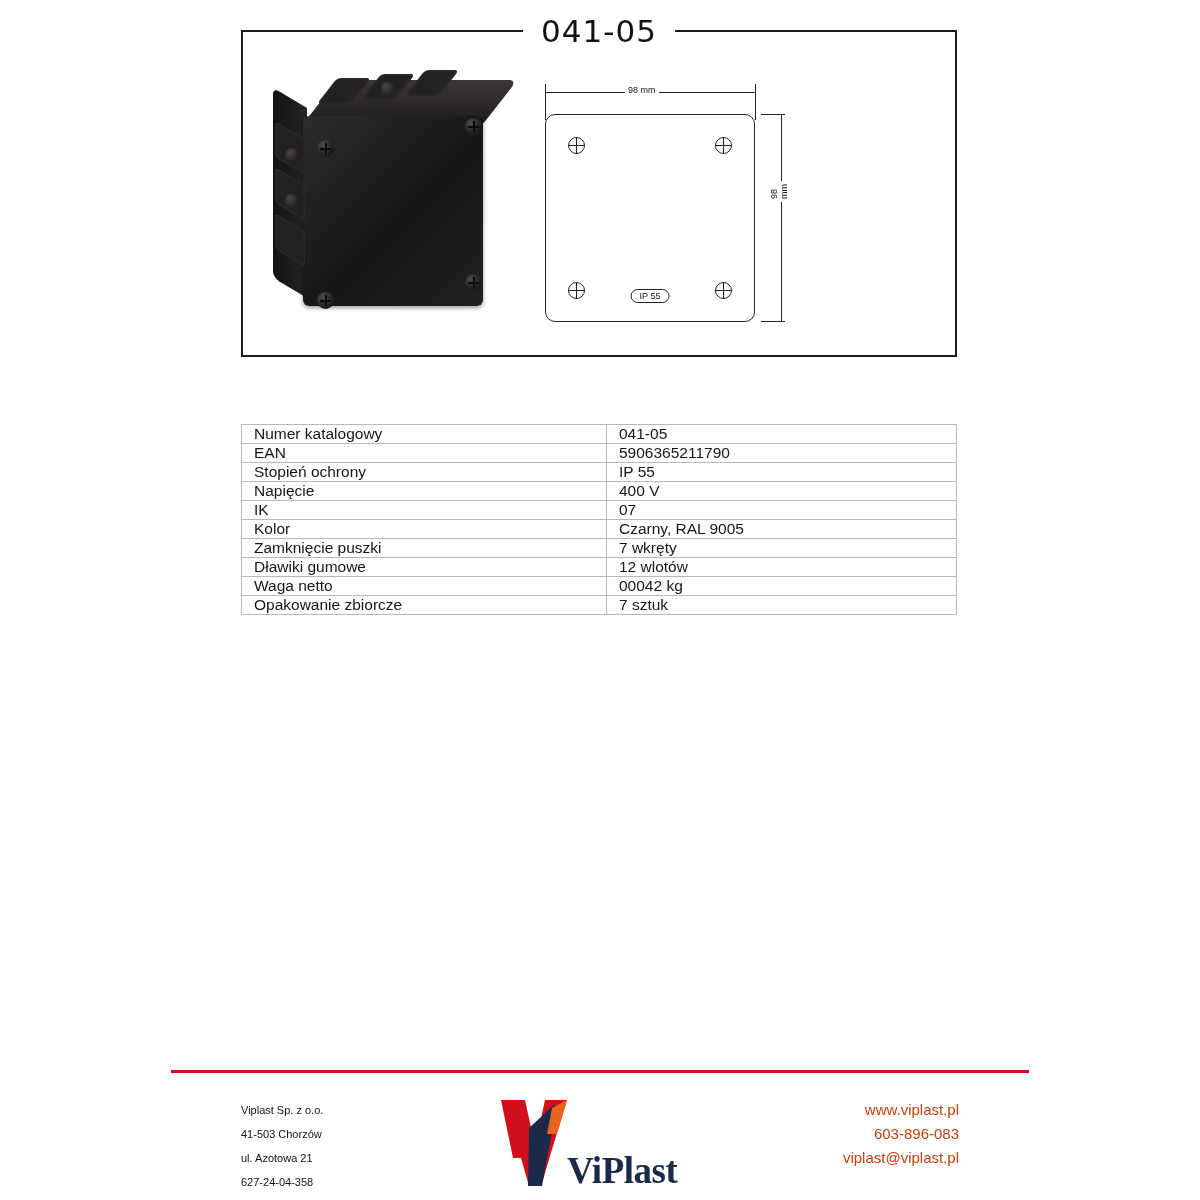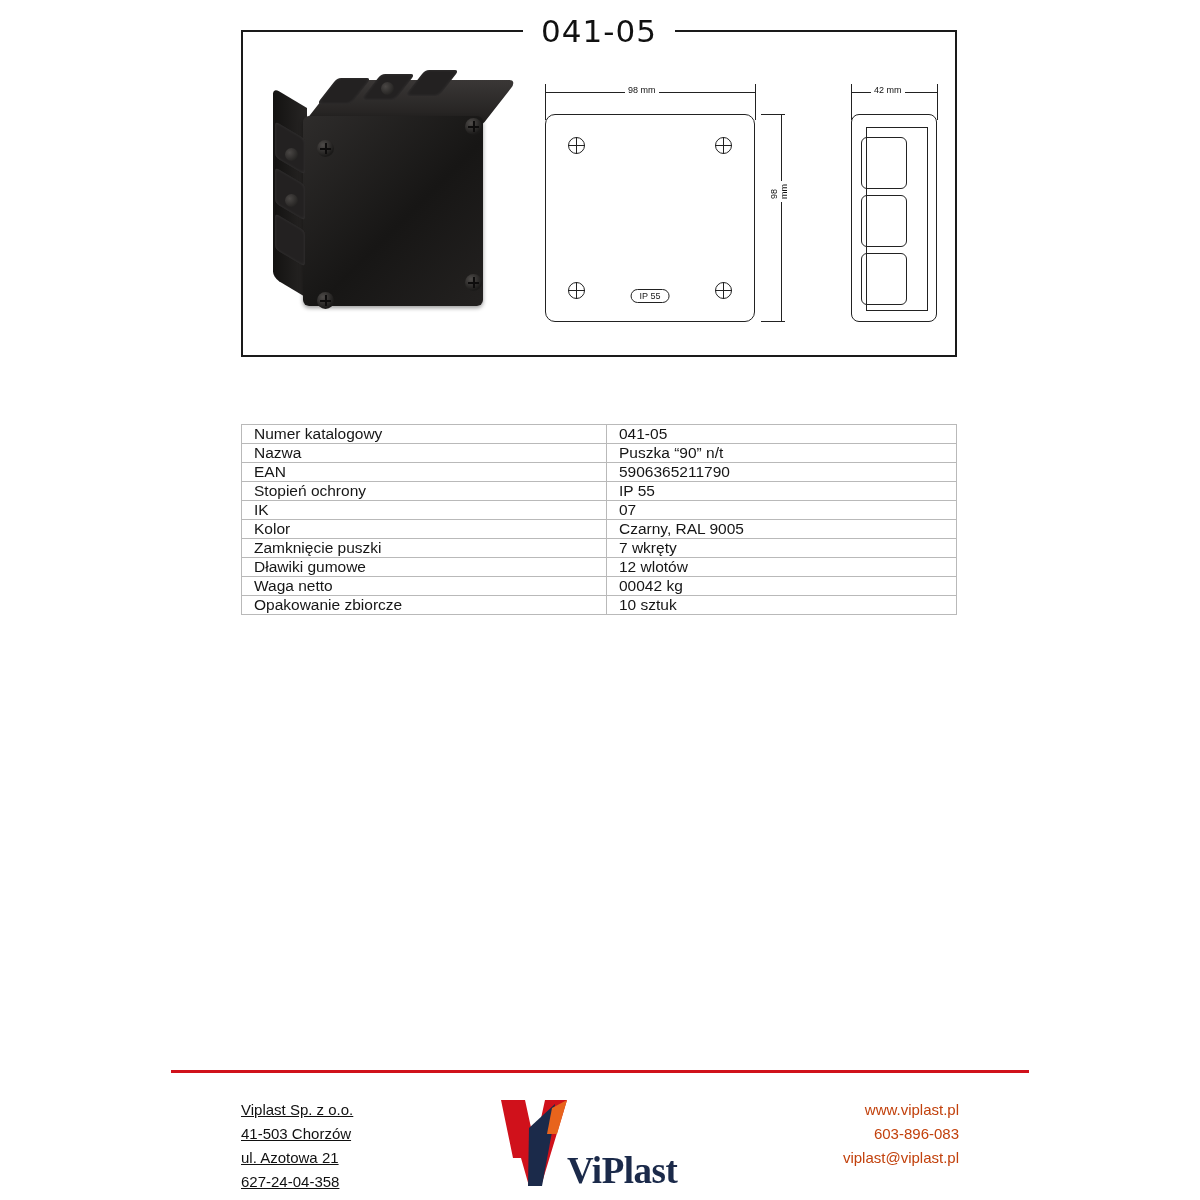--- a/index.html
+++ b/index.html
@@ -250,24 +250,23 @@
     position: absolute;
     left: 0;
     top: 1086px;
     width: 1200px;
     height: 114px;
   }
   .addr {
     position: absolute;
     left: 241px;
     top: 12px;
-    font-size: 15px;
+    font-size: 11px;
     line-height: 24px;
     color: #111;
-    text-decoration: underline;
   }
   .logo-wrap {
     position: absolute;
     left: 495px;
     top: 8px;
     width: 215px;
     height: 100px;
   }
   .logo-text {
     position: absolute;
@@ -335,58 +334,45 @@
       <div class="cross" style="right:22px;top:22px;"></div>
       <div class="cross-ring" style="right:22px;top:22px;"></div>
       <div class="cross" style="left:22px;bottom:22px;"></div>
       <div class="cross-ring" style="left:22px;bottom:22px;"></div>
       <div class="cross" style="right:22px;bottom:22px;"></div>
       <div class="cross-ring" style="right:22px;bottom:22px;"></div>
       <div class="ip-badge">IP 55</div>
     </div>
   </div>
 
-  <div class="side-drawing">
-    <div class="dim-line" style="left:18px;top:18px;width:86px;height:1px;"></div>
-    <div class="dim-line" style="left:18px;top:10px;width:1px;height:36px;"></div>
-    <div class="dim-line" style="left:104px;top:10px;width:1px;height:36px;"></div>
-    <div class="dim-text" style="left:38px;top:11px;">42 mm</div>
-
-    <div class="side-face">
-      <div class="side-inner"></div>
-      <div class="side-slot" style="top:22px;"></div>
-      <div class="side-slot" style="top:80px;"></div>
-      <div class="side-slot" style="top:138px;"></div>
-    </div>
-  </div>
 </div>
 
 <div class="figure-title-wrap">
   <span class="figure-title">041-05</span>
 </div>
 
 <table class="spec-table">
   <tbody>
     <tr>
       <td class="key">Numer katalogowy</td>
       <td class="val">041-05</td>
     </tr>
     <tr>
-      <td class="key">Nazwa</td>
-      <td class="val">Puszka “90” n/t</td>
-    </tr>
-    <tr>
       <td class="key">EAN</td>
       <td class="val">5906365211790</td>
     </tr>
     <tr>
       <td class="key">Stopień ochrony</td>
       <td class="val">IP 55</td>
     </tr>
     <tr>
+      <td class="key">Napięcie</td>
+      <td class="val">400 V</td>
+    </tr>
+    <tr>
       <td class="key">IK</td>
       <td class="val">07</td>
     </tr>
     <tr>
       <td class="key">Kolor</td>
       <td class="val">Czarny, RAL 9005</td>
     </tr>
     <tr>
       <td class="key">Zamknięcie puszki</td>
       <td class="val">7 wkręty</td>
@@ -394,21 +380,21 @@
     <tr>
       <td class="key">Dławiki gumowe</td>
       <td class="val">12 wlotów</td>
     </tr>
     <tr>
       <td class="key">Waga netto</td>
       <td class="val">00042 kg</td>
     </tr>
     <tr>
       <td class="key">Opakowanie zbiorcze</td>
-      <td class="val">10 sztuk</td>
+      <td class="val">7 sztuk</td>
     </tr>
   </tbody>
 </table>
 
 <div class="footer-rule"></div>
 <div class="footer">
 
   <div class="addr">
     <div>Viplast Sp. z o.o.</div>
     <div>41-503 Chorzów</div>

